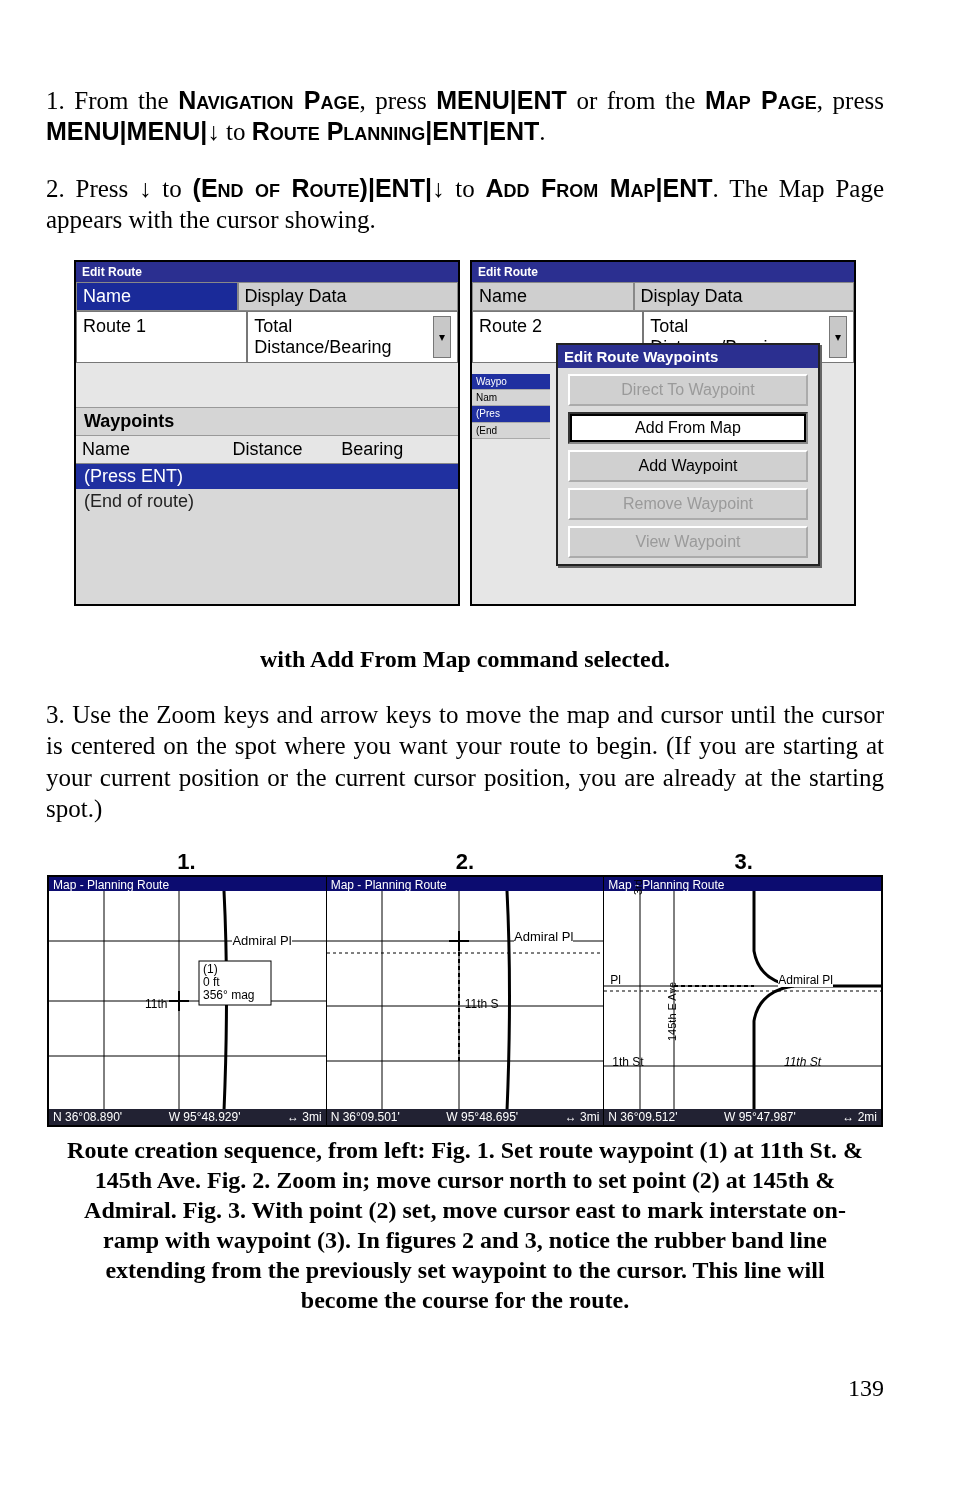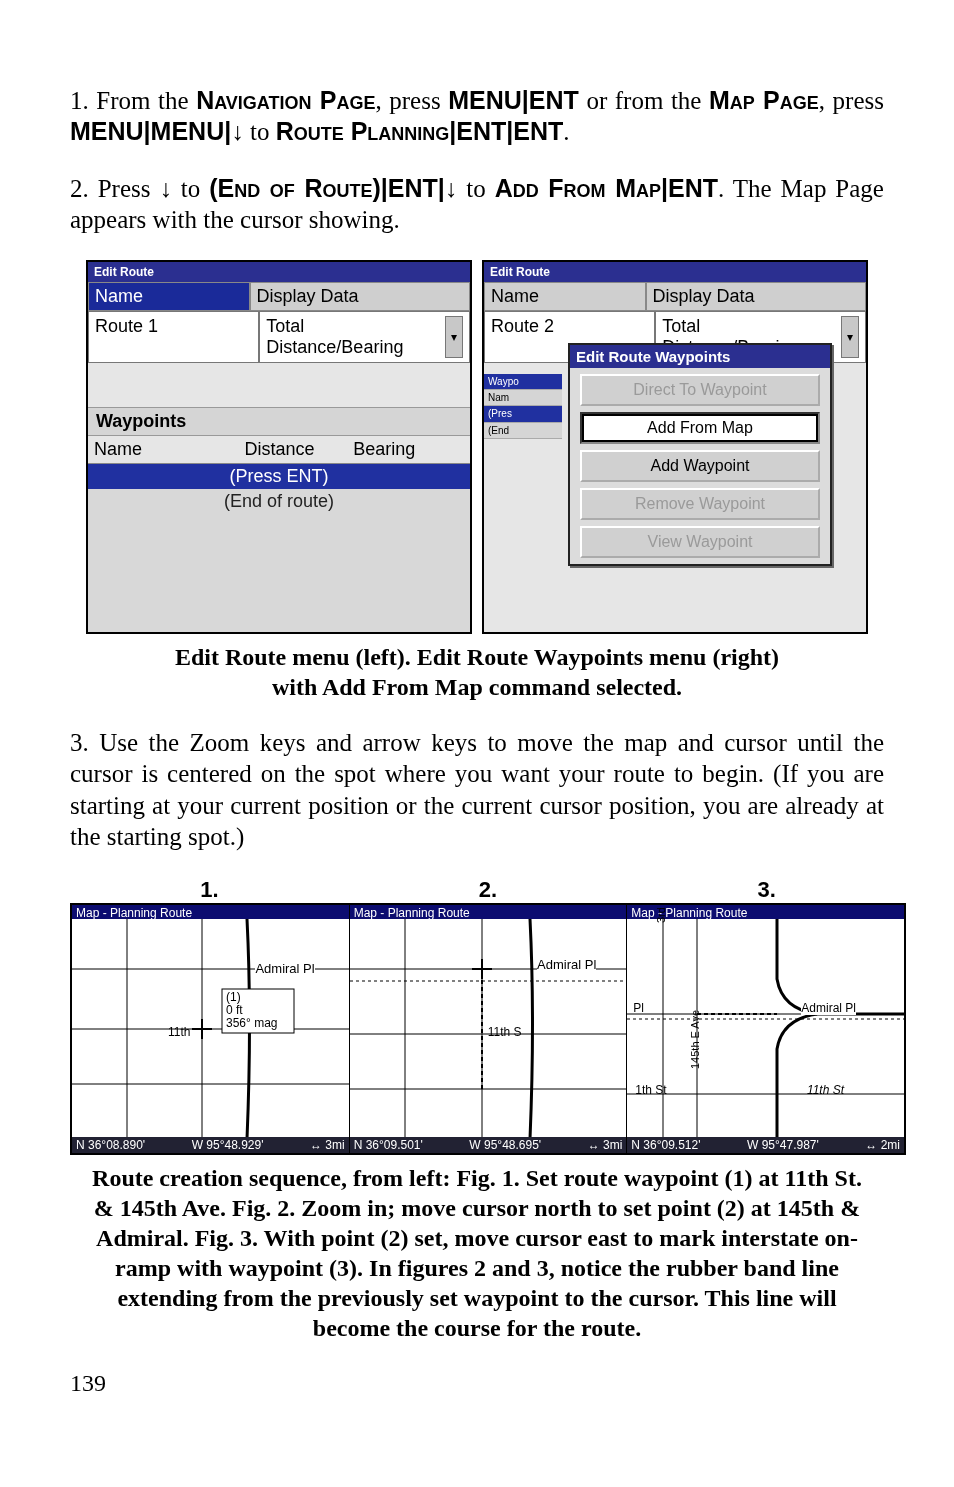--- a/index.html
+++ b/index.html
@@ -5,21 +5,21 @@
   @page { size: 954px 1487px; margin: 0; }
   html, body {
     margin: 0;
     padding: 0;
     width: 954px;
     background: #fff;
     font-family: "Times New Roman", Times, serif;
     color: #000;
   }
   .page {
-    padding: 60px 70px 40px 70px;
+    padding: 60px 70px 40px 46px;
     box-sizing: border-box;
     width: 954px;
   }
   .body-text {
     font-family: "Times New Roman", Times, serif;
     font-size: 25px;
     line-height: 1.25;
     text-align: justify;
   }
   .sc { font-variant: small-caps; }
@@ -83,21 +83,21 @@
     border-top: 1px solid #999;
     border-bottom: 1px solid #999;
     background: #d5d5d5;
     margin-top: 44px;
   }
   .gridhead { display: flex; border-bottom: 1px solid #888; }
   .gridhead > div { padding: 3px 6px; }
   .gw1 { width: 40%; }
   .gw2 { width: 28%; }
   .gw3 { width: 32%; }
-  .listarea { height: 168px; background: #d8d8d8; padding: 0; text-align: center; }
+  .listarea { height: 140px; background: #d8d8d8; padding: 0; }
   .listrow { padding: 2px 8px; }
   .listrow.sel { background: #2030a0; color:#fff; }
   .listrow.plain { color: #222; }
   .dropdown-arrow {
     width: 16px; background:#c8c8c8; border:1px solid #777;
     display:flex; align-items:center; justify-content:center;
     font-size: 12px;
   }
 
   .popup {
@@ -143,21 +143,21 @@
     background:#0c0c70; color:#fff; font-size:12px; font-family: Tahoma, Arial, sans-serif;
     padding:1px 4px;
   }
   .mpanel .mstatus {
     position:absolute; bottom:0; left:0; right:0;
     background:#223; color:#fff; font-size:12px; font-family: Tahoma, Arial, sans-serif;
     display:flex; justify-content:space-between; padding:1px 4px;
   }
   .mpanel svg { position:absolute; top:14px; left:0; }
 
-  .pagenum { text-align:left; font-size:24px; margin-top:27px; }
+  .pagenum { text-align:right; font-size:24px; margin-top:60px; }
 </style>
 </head>
 <body>
 
 <div class="page">
 
   <p class="body-text">
     <span>1. From the </span>
     <span class="sans sc">Navigation Page</span><span>, press </span><span class="sans">MENU</span><span class="sans">|</span><span class="sans">ENT</span><span> or from the </span><span class="sans sc">Map Page</span><span>, press </span><span class="sans">MENU</span><span class="sans">|</span><span class="sans">MENU</span><span class="sans">|</span><span>↓</span><span> to </span><span class="sans sc">Route Planning</span><span class="sans">|</span><span class="sans">ENT</span><span class="sans">|</span><span class="sans">ENT</span><span>.</span>
   </p>
@@ -220,21 +220,21 @@
         <div class="menuitem sel">Add From Map</div>
         <div class="menuitem">Add Waypoint</div>
         <div class="menuitem disabled">Remove Waypoint</div>
         <div class="menuitem disabled">View Waypoint</div>
       </div>
       <div style="height:222px"></div>
     </div>
   </div>
 
   <div class="caption">
-    <span>Edit Route menu (left). Edit Route Waypoints menu (right)</span><br>
+    <br>
     <span>with Add From Map command selected.</span>
   </div>
 
   <p class="body-text">3. Use the Zoom keys and arrow keys to move the map and cursor until the cursor is centered on the spot where you want your route to begin. (If you are starting at your current position or the current cursor position, you are already at the starting spot.)</p>
 
   <div class="triptych-wrap">
     <div class="triptych-labels">
       <div>1.</div>
       <div>2.</div>
       <div>3.</div>

